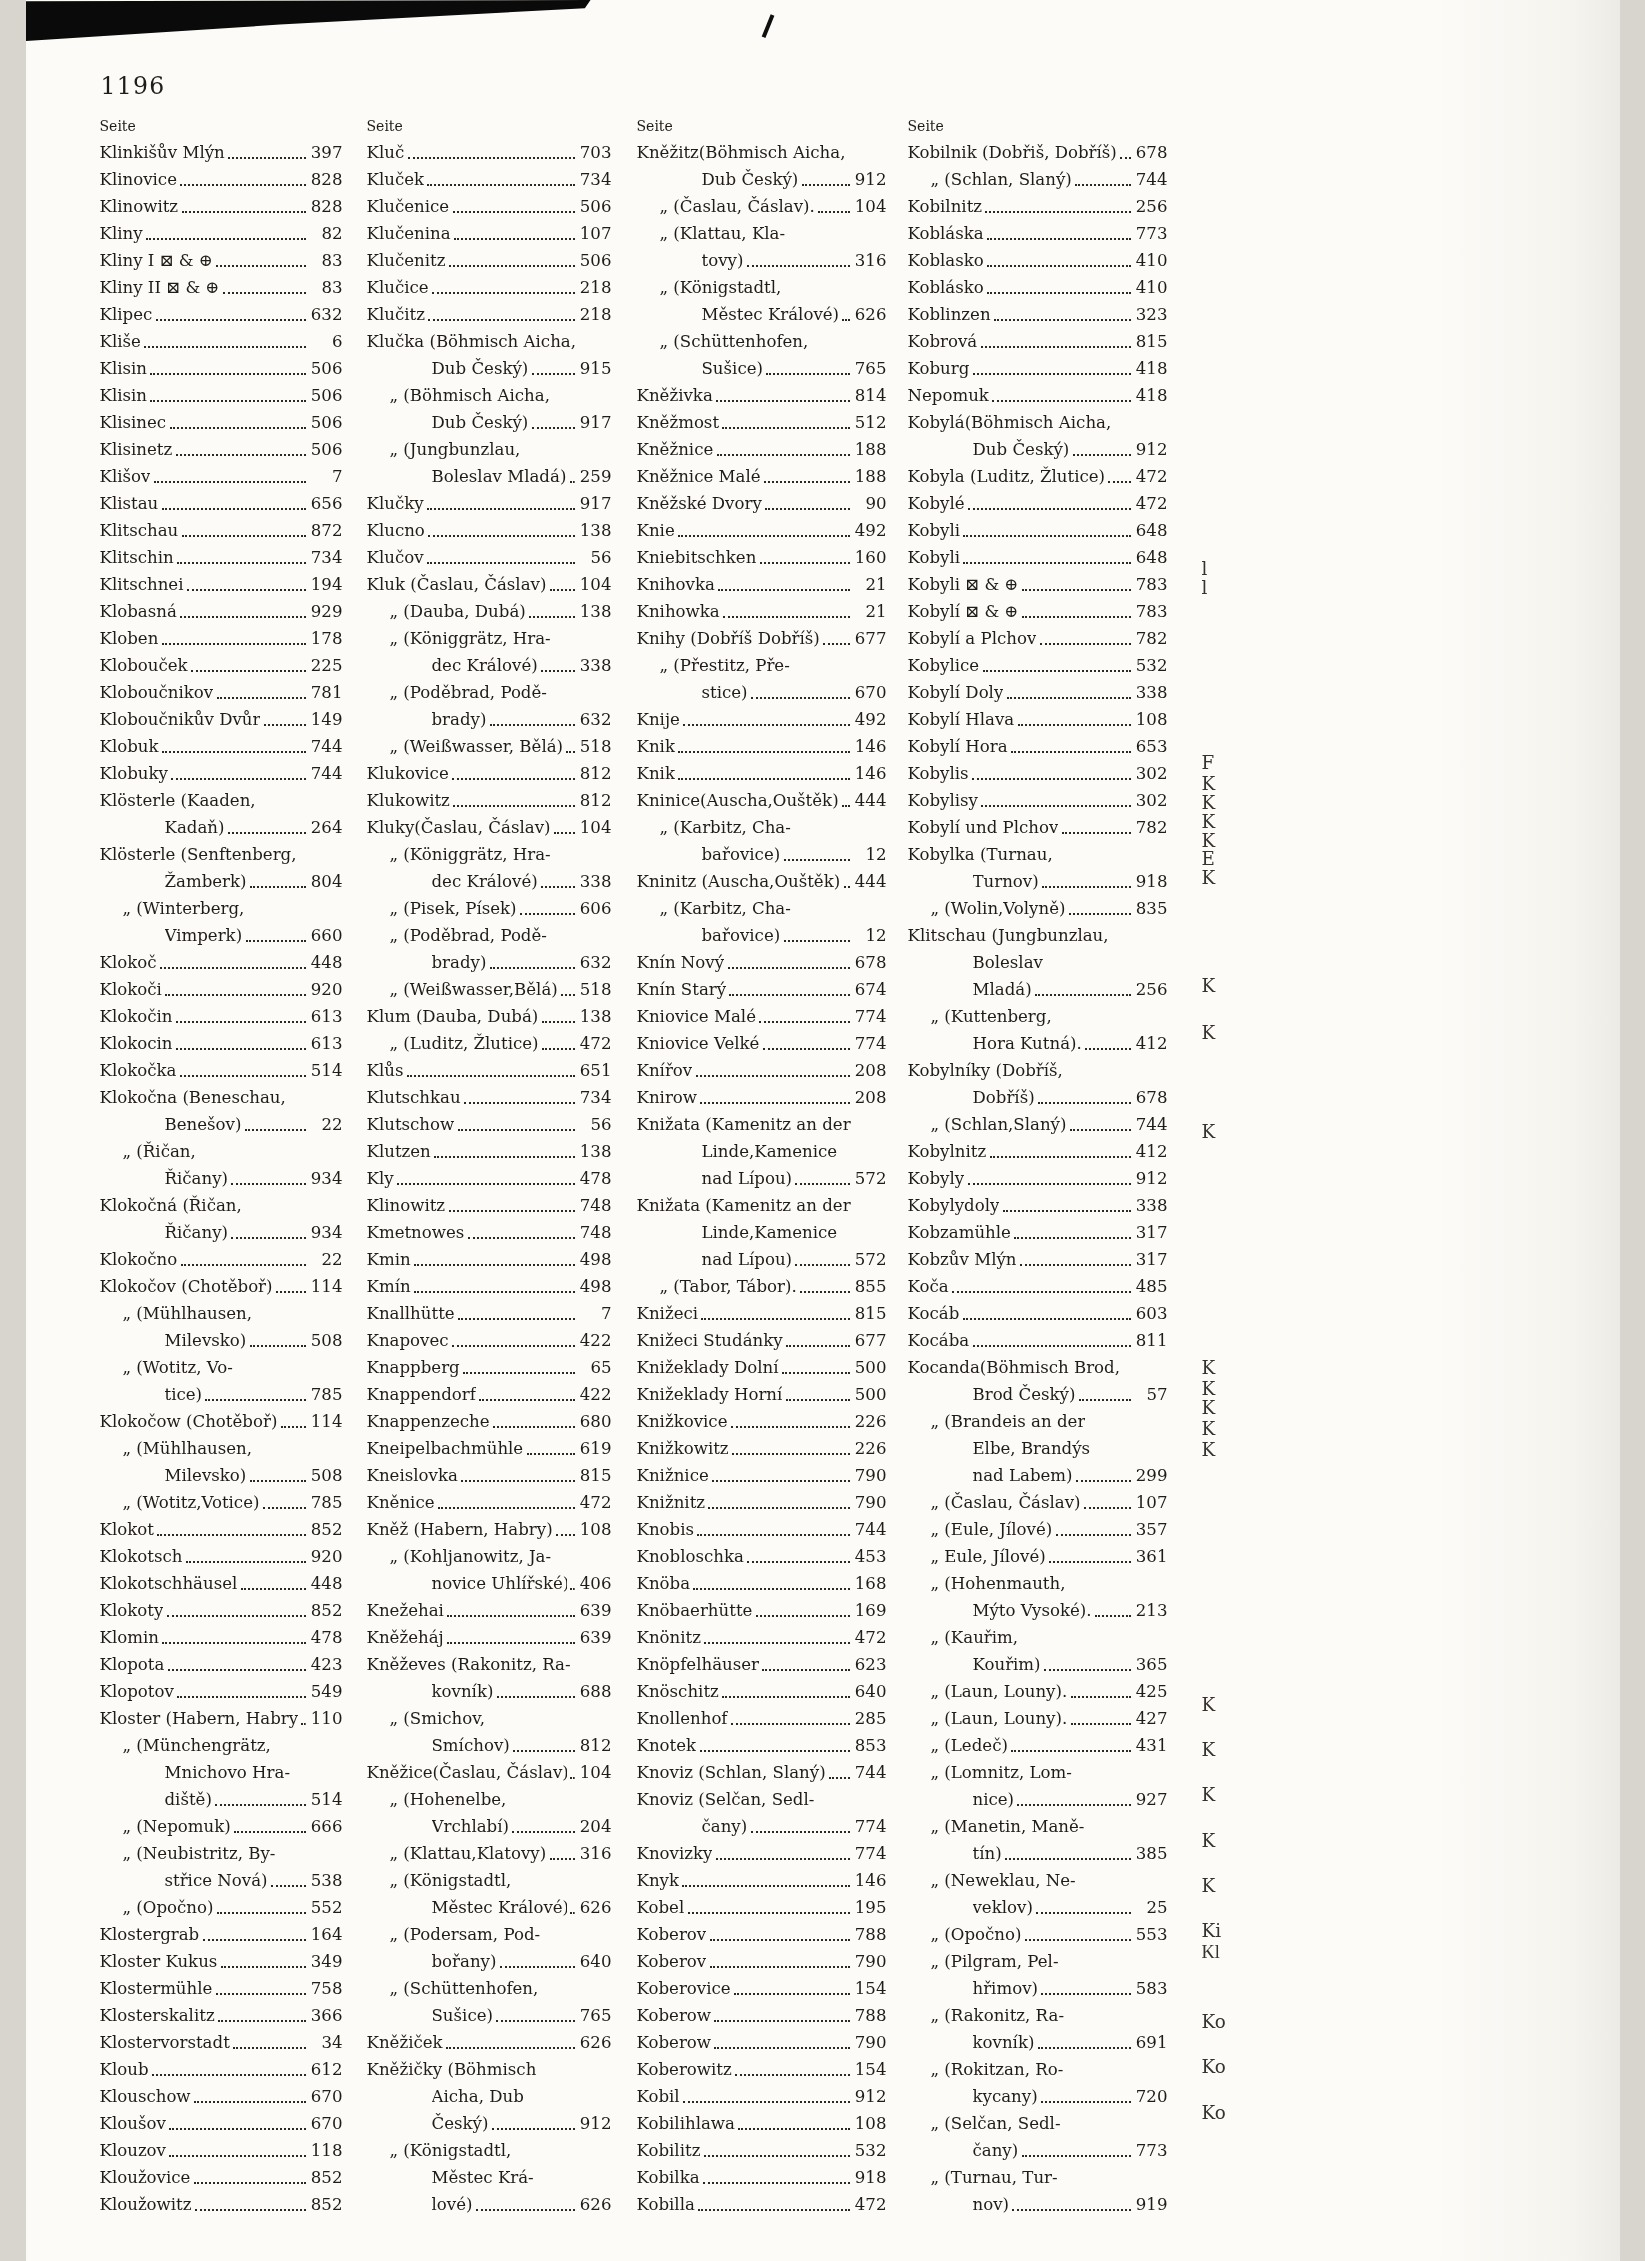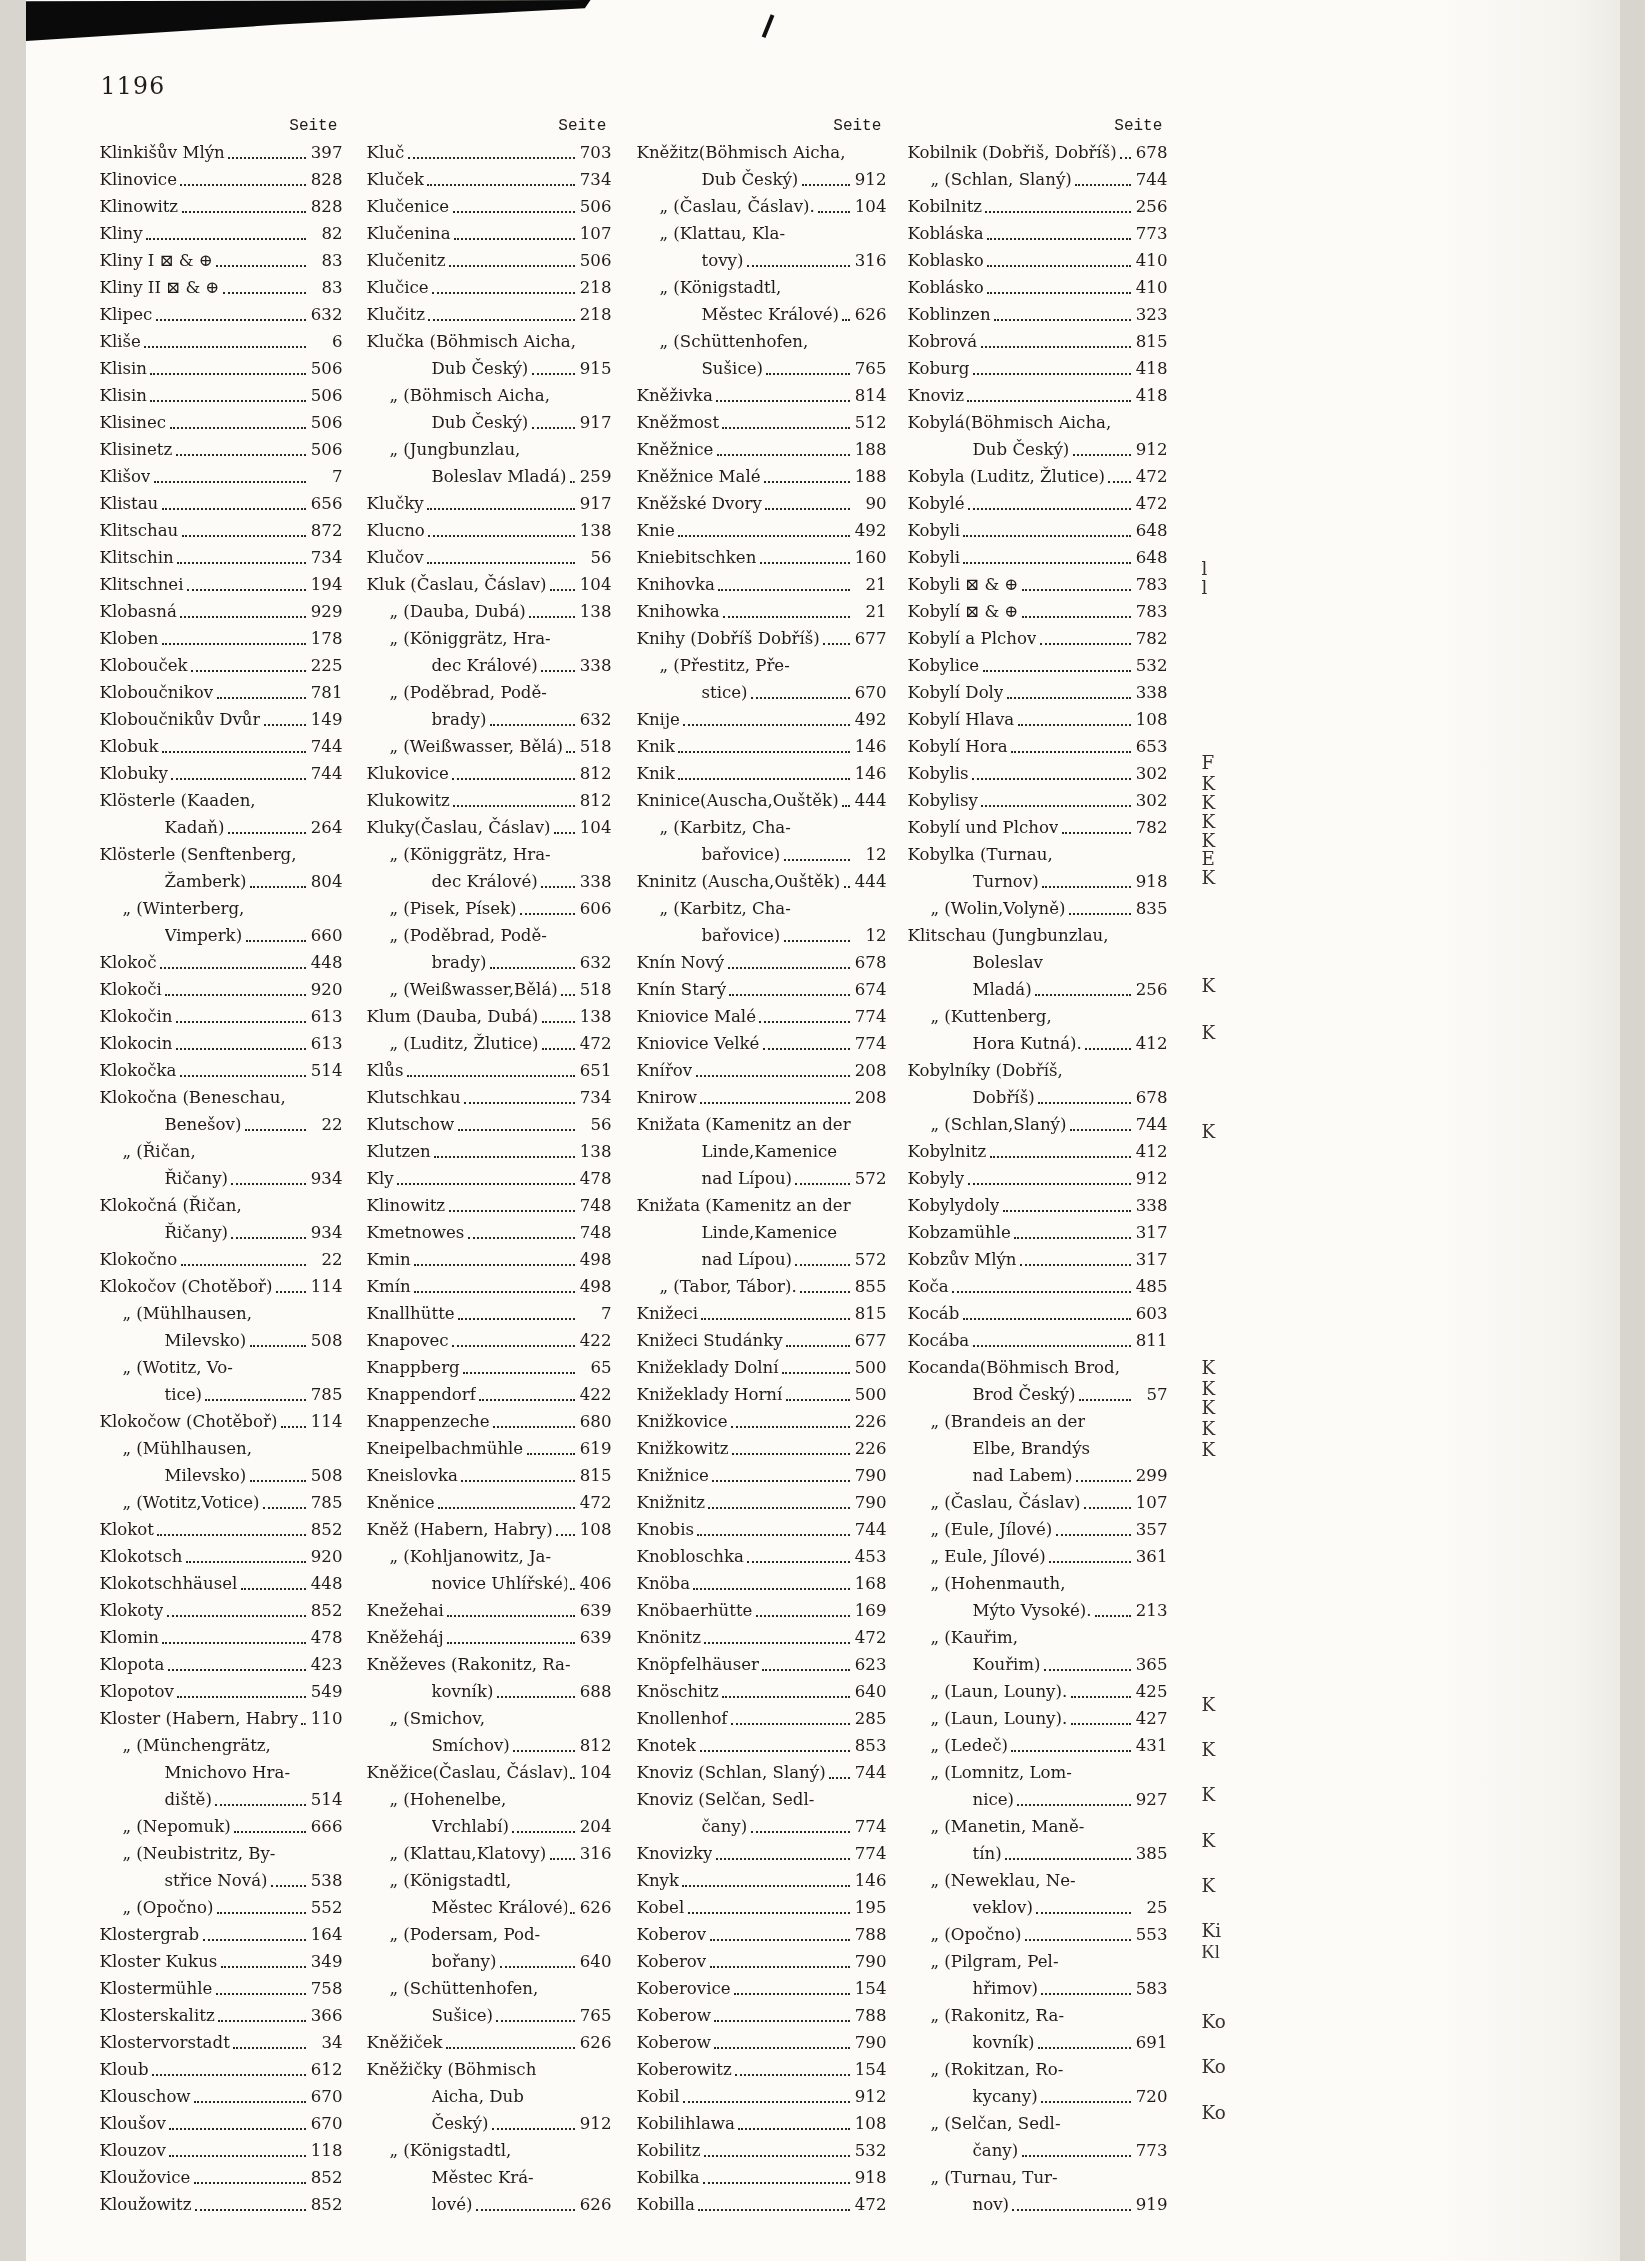--- a/index.html
+++ b/index.html
@@ -5,21 +5,21 @@
   html,body{margin:0;padding:0;background:#d8d5cf;}
   .scan{position:relative;width:1594px;height:2261px;margin:0 auto;
         background:linear-gradient(90deg,#fcfbf7 0%,#fcfbf7 88%,#f6f4ef 97%,#edebe5 100%);
         font-family:"DejaVu Serif","DejaVu Sans",serif;color:#201c17;overflow:hidden;}
   .pageno{position:absolute;left:75px;top:72px;font-size:23.5px;letter-spacing:1.3px;}
   .col{position:absolute;top:113px;}
   .c0{left:74px;width:243px}
   .c1{left:341px;width:245px}
   .c2{left:611px;width:250px}
   .c3{left:882px;width:260px}
-  .col-h{height:26px;line-height:26px;font-size:16px;text-align:right;padding-right:5.2px;font-family:Liberation Mono, monospace;}
+  .col-h{height:26px;line-height:26px;font-size:14px;text-align:left;padding-right:5.2px;}
   .row{display:flex;height:27px;line-height:27px;font-size:16.6px;white-space:pre;}
   .ind1{padding-left:23px}
   .ind2{padding-left:65px}
   .nm{flex:0 1 auto;overflow:hidden}
   .leader{flex:1 1 8.7px;min-width:0;position:relative;margin:0 1.7px}
   .leader::after{content:"";position:absolute;left:1.7px;right:1.7px;bottom:7px;border-bottom:2.6px dotted #2b2723}
   .pg{flex:0 0 33px;text-align:right}
   .wedge{position:absolute;left:0;top:0;width:565px;height:41px;background:#0a0a0a;
          clip-path:polygon(0 3%,100% 0,99% 20%,45% 60%,0 100%)}
   .rbar{position:absolute;left:1619px;top:23px;width:27px;height:270px;background:#0c0c0c}
@@ -278,21 +278,21 @@
       <div class="col-h">Seite</div>
       <div class="row"><span class="nm">Kobilnik (Dobřiš, Dobříš)</span><span class="leader"></span><span class="pg">678</span></div>
       <div class="row ind1"><span class="nm">„ (Schlan, Slaný)</span><span class="leader"></span><span class="pg">744</span></div>
       <div class="row"><span class="nm">Kobilnitz</span><span class="leader"></span><span class="pg">256</span></div>
       <div class="row"><span class="nm">Kobláska</span><span class="leader"></span><span class="pg">773</span></div>
       <div class="row"><span class="nm">Koblasko</span><span class="leader"></span><span class="pg">410</span></div>
       <div class="row"><span class="nm">Koblásko</span><span class="leader"></span><span class="pg">410</span></div>
       <div class="row"><span class="nm">Koblinzen</span><span class="leader"></span><span class="pg">323</span></div>
       <div class="row"><span class="nm">Kobrová</span><span class="leader"></span><span class="pg">815</span></div>
       <div class="row"><span class="nm">Koburg</span><span class="leader"></span><span class="pg">418</span></div>
-      <div class="row"><span class="nm">Knoviz</span><span class="leader"></span><span class="pg">418</span></div>
+      <div class="row"><span class="nm">Nepomuk</span><span class="leader"></span><span class="pg">418</span></div>
       <div class="row"><span class="nm">Kobylá(Böhmisch Aicha,</span></div>
       <div class="row ind2"><span class="nm">Dub Český)</span><span class="leader"></span><span class="pg">912</span></div>
       <div class="row"><span class="nm">Kobyla (Luditz, Žlutice)</span><span class="leader"></span><span class="pg">472</span></div>
       <div class="row"><span class="nm">Kobylé</span><span class="leader"></span><span class="pg">472</span></div>
       <div class="row"><span class="nm">Kobyli</span><span class="leader"></span><span class="pg">648</span></div>
       <div class="row"><span class="nm">Kobyli</span><span class="leader"></span><span class="pg">648</span></div>
       <div class="row"><span class="nm">Kobyli ⊠ &amp; ⊕</span><span class="leader"></span><span class="pg">783</span></div>
       <div class="row"><span class="nm">Kobylí ⊠ &amp; ⊕</span><span class="leader"></span><span class="pg">783</span></div>
       <div class="row"><span class="nm">Kobylí a Plchov</span><span class="leader"></span><span class="pg">782</span></div>
       <div class="row"><span class="nm">Kobylice</span><span class="leader"></span><span class="pg">532</span></div>

